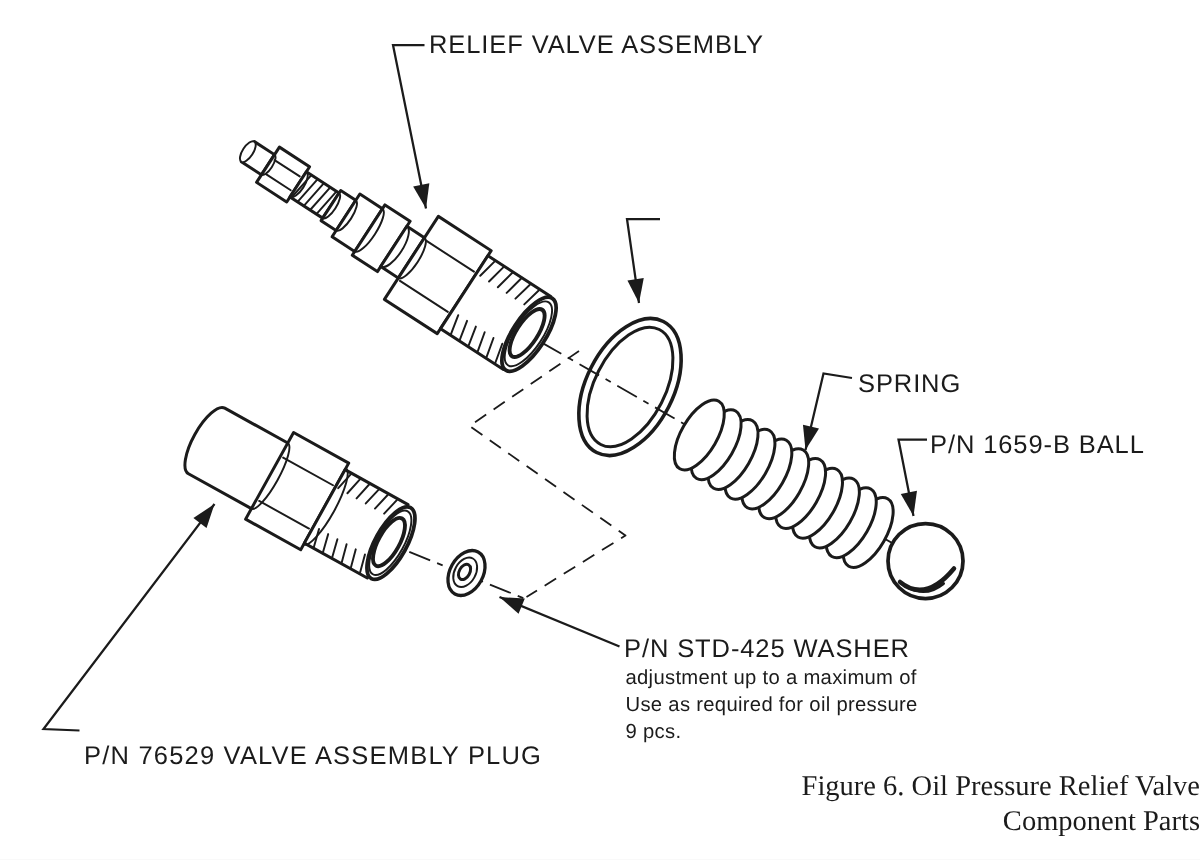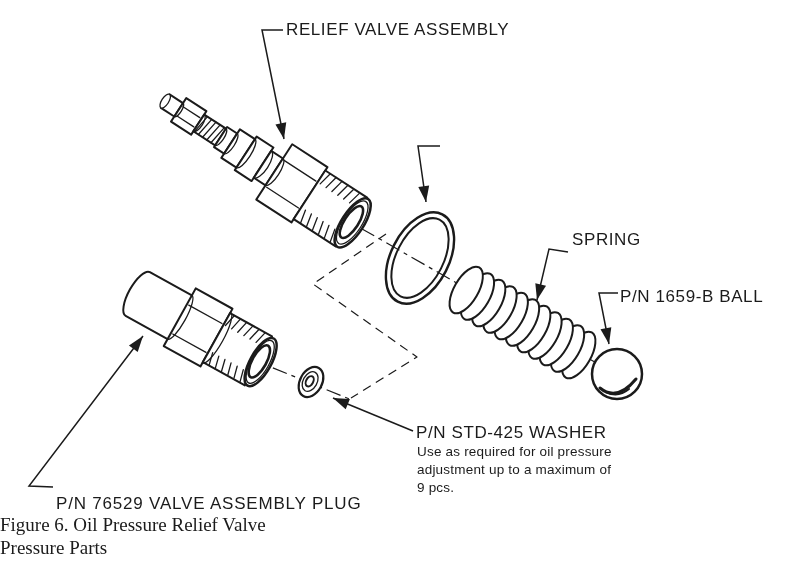--- a/index.html
+++ b/index.html
@@ -20,21 +20,21 @@
     position:absolute;font-size:17px;letter-spacing:0.6px;line-height:23px;
     color:var(--ink,#1b1b1b);white-space:nowrap;
   }
   .lbl-gasket{letter-spacing:1px;}
   .lbl-plug{letter-spacing:0.8px;}
   .note{
     position:absolute;font-size:13.5px;letter-spacing:0.2px;line-height:18px;
     color:var(--ink,#1b1b1b);white-space:nowrap;
   }
   .caption{
-    position:absolute;left:0;width:800px;text-align:left;
+    position:absolute;left:0;width:800px;text-align:right;
     font-family:"Liberation Serif",serif;font-size:19px;color:var(--ink,#1b1b1b);
   }
 </style>
 </head>
 <body>
 
 <div class="stage" style="--ink: #1b1b1b; --paper: #ffffff;">
 
   <svg width="800" height="573" viewBox="0 0 800 573">
     <defs>
@@ -149,30 +149,30 @@
     <g>
       <polyline class="leader" points="53,487 29,486 143,336" marker-end="url(#arr)"></polyline>
     </g>
   </svg>
 
   <div class="lbl" style="left:286px;top:18px">
     <div>RELIEF VALVE ASSEMBLY</div>
   </div>
 
 
-  <div class="lbl" style="left:572px;top:228px">SPRING</div>
+  <div class="lbl" style="left:572px;top:244px">SPRING</div>
 
   <div class="lbl" style="left:620px;top:285px">P/N 1659-B BALL</div>
 
   <div class="lbl" style="left:416px;top:421px">P/N STD-425 WASHER</div>
 
   <div class="note" style="left:417px;top:443px">
+    <div>adjustment up to a maximum of</div>
     <div>Use as required for oil pressure</div>
-    <div>adjustment up to a maximum of</div>
     <div>9 pcs.</div>
   </div>
 
   <div class="lbl lbl-plug" style="left:56px;top:492px">P/N 76529 VALVE ASSEMBLY PLUG</div>
 
   <div class="caption" style="top:514px">Figure 6. Oil Pressure Relief Valve</div>
-  <div class="caption" style="top:537px">Pressure Parts</div>
+  <div class="caption" style="top:537px">Component Parts</div>
 
 </div>
 
 </body></html>

